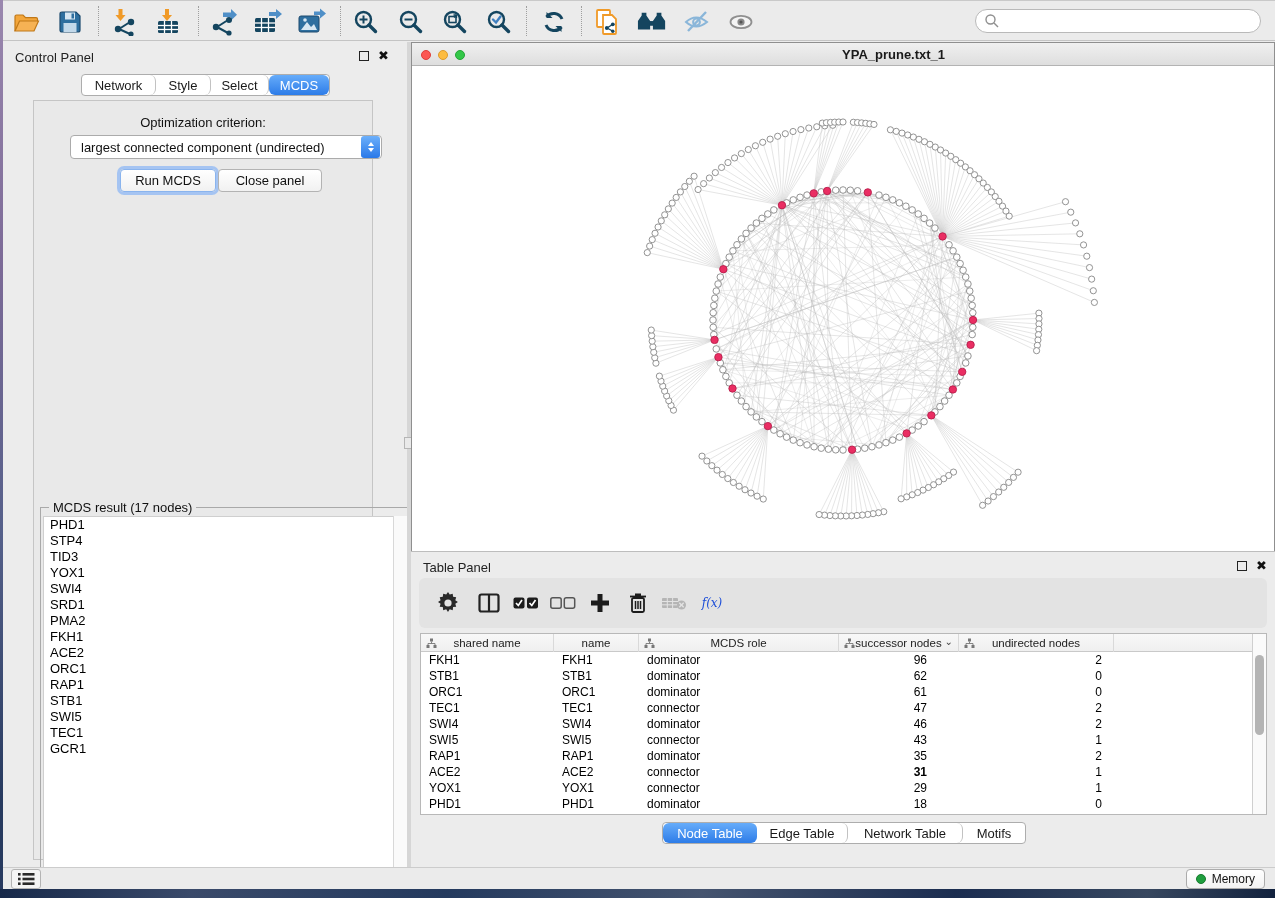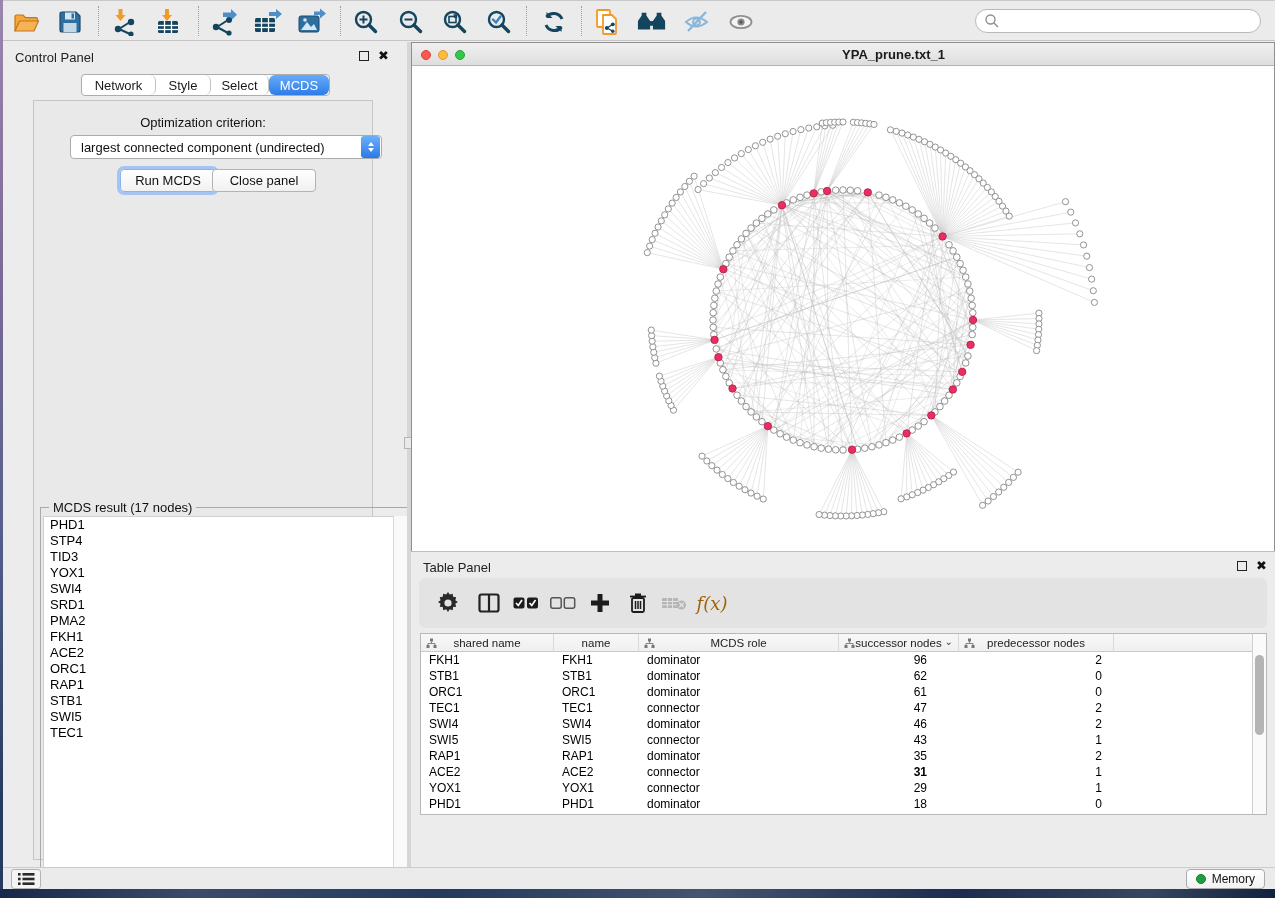--- a/index.html
+++ b/index.html
@@ -34,21 +34,21 @@
   #cp-inner{position:absolute;left:8px;top:58px;width:340px;height:760px;background:#e9e9e9;border:1px solid #c5c5c5;margin-left:22px;}
   #opt-label{position:absolute;left:0;top:14px;width:100%;text-align:center;color:#111;}
   #opt-dropdown{position:absolute;left:36px;top:34px;width:312px;height:24px;background:#fff;border:1px solid #ababab;border-radius:4px;display:flex;align-items:center;}
   #opt-dropdown .dd-text{padding-left:10px;font-size:13px;color:#111;flex:1;}
   .dd-stepper{width:19px;height:22px;margin-right:1px;border-radius:3px;background:linear-gradient(180deg,#6cb0fb,#2a79e8);display:flex;flex-direction:column;align-items:center;justify-content:center;gap:2px;}
   .dd-stepper span{width:0;height:0;border-left:3.5px solid transparent;border-right:3.5px solid transparent;}
   .dd-up{border-bottom:4px solid #fff;}
   .dd-down{border-top:4px solid #fff;}
   .push-btn{position:absolute;top:68px;height:23px;background:linear-gradient(180deg,#ffffff,#f1f1f1);border:1px solid #b3b3b3;border-radius:4px;font-size:13px;color:#111;display:flex;align-items:center;justify-content:center;}
   #run-btn{left:86px;width:96px;border-color:#8ab4ee;box-shadow:0 0 0 3px rgba(110,165,250,.55);}
-  #closepanel-btn{left:178px;width:104px;}
+  #closepanel-btn{left:184px;width:104px;}
   #mcds-fieldset{position:absolute;left:6px;top:406px;width:370px;height:372px;border:1px solid #a9a9a9;}
   #mcds-legend{position:absolute;left:8px;top:-8px;background:#e9e9e9;padding:0 4px;font-size:13px;color:#111;}
   #mcds-list{position:absolute;left:2px;top:8px;width:352px;height:360px;background:#fff;border:1px solid #cfcfcf;overflow:hidden;}
   #mcds-list .item{padding:0 0 0 6px;height:16px;line-height:16px;font-size:13px;color:#000;}
   #mcds-scroll{position:absolute;right:2px;top:8px;width:14px;height:360px;background:#fafafa;border-left:1px solid #d8d8d8;}
 
   
   #v-split{position:absolute;left:404px;top:41px;width:4px;height:825px;background:#d6d6d6;}
   #v-grip{position:absolute;left:-3px;top:395px;width:9px;height:12px;background:#e9e9e9;border:1px solid #b5b5b5;}
 
@@ -59,21 +59,21 @@
   #tl-red{left:9px;background:#fc5753;border:1px solid #df3e3a;}
   #tl-yellow{left:26px;background:#fdbc40;border:1px solid #de9b2d;}
   #tl-green{left:43px;background:#33c748;border:1px solid #23a636;}
   #net-title{position:absolute;left:430px;top:4px;font-size:13px;font-weight:bold;color:#1a1a1a;}
   #net-canvas{position:absolute;left:0;top:23px;width:862px;height:496px;background:#fff;}
 
   
   #table-panel{position:absolute;left:408px;top:550px;width:864px;height:303px;background:#ececec;border-top:1px solid #bdbdbd;}
   #tp-toolbar{position:absolute;left:8px;top:26px;width:848px;height:50px;background:#e3e3e3;border-radius:6px;}
   .tp-icon{position:absolute;top:11px;width:30px;height:28px;display:flex;align-items:center;justify-content:center;}
-  .tp-fx{font-family:"DejaVu Serif",serif;font-style:italic;font-size:18px;color:#a16207;}
+  .tp-fx{font-family:"DejaVu Serif",serif;font-style:italic;font-size:12px;color:#1d4ed8;}
   #node-table{position:absolute;left:9px;top:81px;width:847px;height:182px;background:#fff;border:1px solid #b8b8b8;}
   #nt-header{position:absolute;left:0;top:0;width:832px;height:18px;background:linear-gradient(180deg,#f8f8f8,#efefef);border-bottom:1px solid #c9c9c9;display:flex;}
   .hcell{position:relative;height:18px;border-right:1px solid #d9d9d9;display:flex;align-items:center;justify-content:center;font-size:11.5px;color:#222;}
   .hcell .sitemap{position:absolute;left:5px;top:4px;}
   .hcell .sort{position:absolute;right:5px;top:2px;font-size:10px;color:#444;}
   #nt-body{position:absolute;left:0;top:18px;width:832px;height:162px;overflow:hidden;}
   .trow{display:flex;height:16px;line-height:16px;font-size:12px;color:#000;}
   .tcell{height:16px;overflow:hidden;white-space:nowrap;}
   .tcell.l{text-align:left;padding-left:8px;}
   .tcell.r4{text-align:right;padding-right:32px;}
@@ -280,20 +280,21 @@
             <div class="item">SWI4</div>
             <div class="item">SRD1</div>
             <div class="item">PMA2</div>
             <div class="item">FKH1</div>
             <div class="item">ACE2</div>
             <div class="item">ORC1</div>
             <div class="item">RAP1</div>
             <div class="item">STB1</div>
             <div class="item">SWI5</div>
             <div class="item">TEC1</div>
+            <div class="item">GCR1</div>
           </div>
         <div id="mcds-scroll"></div>
       </div>
     </div>
   </div>
 
   <div id="v-split">
     <div id="v-grip"></div>
   </div>
 
@@ -1023,21 +1024,21 @@
             <span>successor nodes</span>
             <span class="sort">⌄</span>
           </div>
           <div class="hcell" style="width: 155px;">
             <svg class="sitemap" width="11" height="11" viewBox="0 0 11 11">
               <rect x="4" y="0.5" width="3" height="3" fill="#777"></rect>
               <rect x="0.5" y="7" width="3" height="3" fill="#777"></rect>
               <rect x="7.5" y="7" width="3" height="3" fill="#777"></rect>
               <path d="M5.5 3.5 V5.5 M2 7 V5.5 H9 V7" stroke="#777" stroke-width="0.9" fill="none"></path>
             </svg>
-            <span>predecessor nodes</span>
+            <span>undirected nodes</span>
           </div>
           <div class="hcell" style="width: 139px;">
             <span></span>
           </div>
         </div>
       <div id="nt-body">
           <div class="trow">
             <div class="tcell l" style="width: 133px;">FKH1</div>
             <div class="tcell l" style="width: 85px;">FKH1</div>
             <div class="tcell l" style="width: 200px;">dominator</div>
@@ -1106,20 +1107,26 @@
             <div class="tcell l" style="width: 200px;">dominator</div>
             <div class="tcell r4" style="width: 120px;">18</div>
             <div class="tcell r5" style="width: 155px;">0</div>
           </div>
         </div>
       <div id="nt-scroll">
         <div id="nt-thumb"></div>
       </div>
     </div>
 
+    <div id="tp-tabs" class="seg-bar">
+        <div class="seg active" style="width: 94px;">Node Table</div>
+        <div class="seg" style="width: 91px;">Edge Table</div>
+        <div class="seg" style="width: 115px;">Network Table</div>
+        <div class="seg" style="width: 62px;">Motifs</div>
+      </div>
   </div>
 
   <div id="status-bar">
     <div id="list-btn">
       <svg width="18" height="14" viewBox="0 0 18 14">
         <rect x="1" y="1" width="2.6" height="2.6" fill="#2a2a2a"></rect>
           <rect x="5.5" y="1" width="12" height="2.6" fill="#2a2a2a"></rect>
         <rect x="1" y="5.7" width="2.6" height="2.6" fill="#2a2a2a"></rect>
           <rect x="5.5" y="5.7" width="12" height="2.6" fill="#2a2a2a"></rect>
         <rect x="1" y="10.4" width="2.6" height="2.6" fill="#2a2a2a"></rect>

